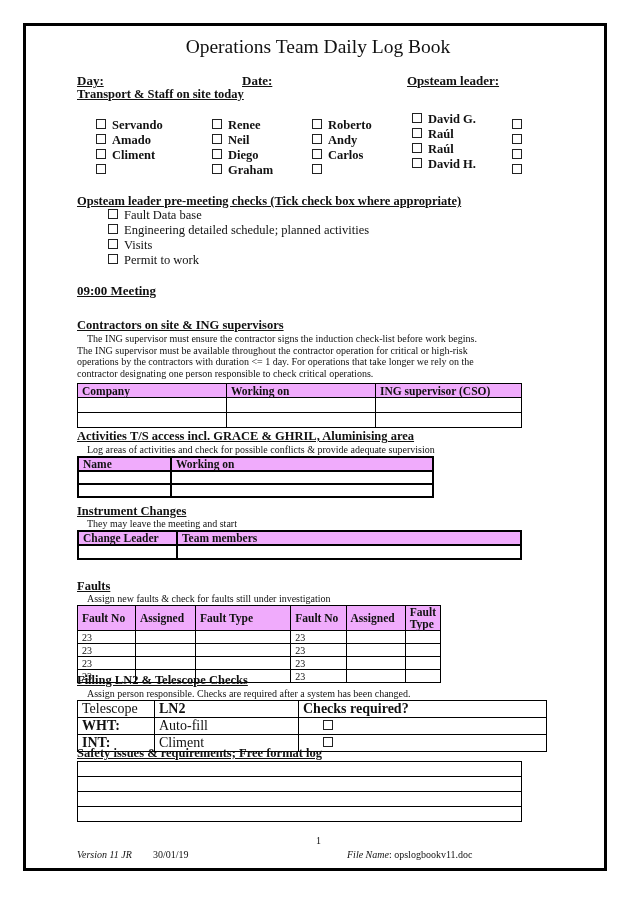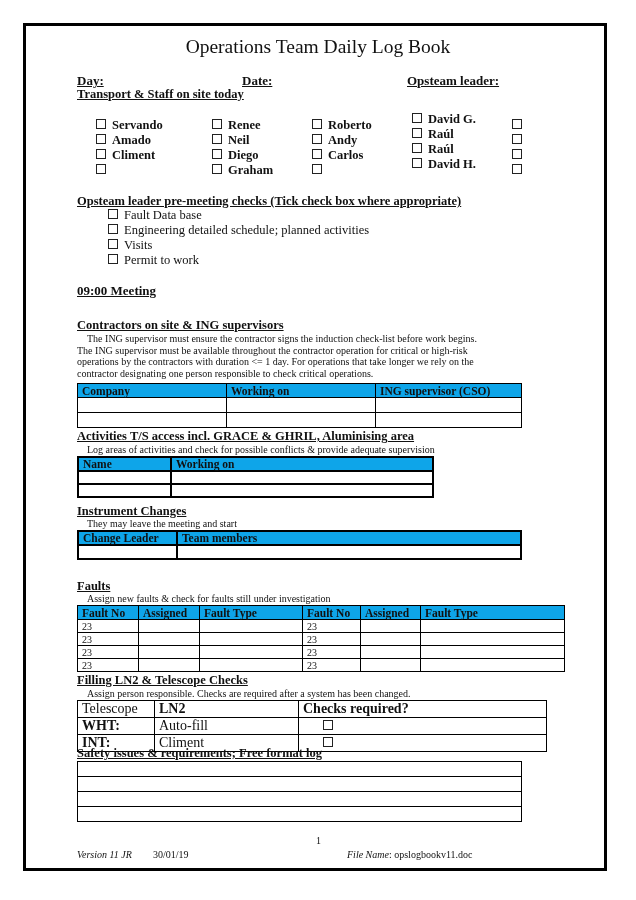--- a/index.html
+++ b/index.html
@@ -11,21 +11,21 @@
   .title { left: 0; width: 636px; top: 36px; text-align: center; font-size: 19.5px; }
   .hdr { font-weight: bold; text-decoration: underline; font-size: 13px; }
   .sec { font-weight: bold; text-decoration: underline; font-size: 12.5px; left: 77px; }
   .note { font-size: 10px; line-height: 11.5px; }
   .cb { display: inline-block; width: 8px; height: 8px; border: 1px solid #222; vertical-align: 0; margin-right: 6px; }
   .staff { font-weight: bold; font-size: 12.5px; line-height: 15px; }
   .staff-row { height: 15px; white-space: nowrap; }
   .check-item { font-size: 12.5px; line-height: 15px; height: 15px; white-space: nowrap; margin-left: 8px; }
   table { border-collapse: collapse; position: absolute; }
   td, th { padding: 0 4px; text-align: left; vertical-align: middle; }
-  th { background: #0ea5e9; font-weight: bold; }
+  th { background: #f0abfc; font-weight: bold; }
   .t-thin td, .t-thin th { border: 1px solid #000; }
   .t-thick td, .t-thick th { border: 2px solid #000; }
   .footer { font-size: 10px; }
   .ital { font-style: italic; }
 </style>
 </head>
 <body>
 
 <div class="frame"></div>
 
@@ -136,21 +136,21 @@
   </tr>
   <tr style="height:14px;">
     <td></td>
         <td></td>
   </tr>
 </tbody>
   </table>
 
 <div class="abs sec" style="top:579px;">Faults</div>
 <div class="abs note" style="left:87px; top:593px;">Assign new faults &amp; check for faults still under investigation</div>
-<table class="t-thin" style="left:77px; top:605px; width:488px; font-size:11.5px;">
+<table class="t-thin" style="left:77px; top:605px; width:364px; font-size:11.5px;">
   <tbody>
       <tr style="height:14px;">
     <th style="width:52px;">Fault No</th>
     <th style="width:52px;">Assigned</th>
     <th style="width:94px;">Fault Type</th>
     <th style="width:49px;">Fault No</th>
     <th style="width:51px;">Assigned</th>
     <th>Fault Type</th>
   </tr>
   <tr style="height:13px; font-size:10px;">

